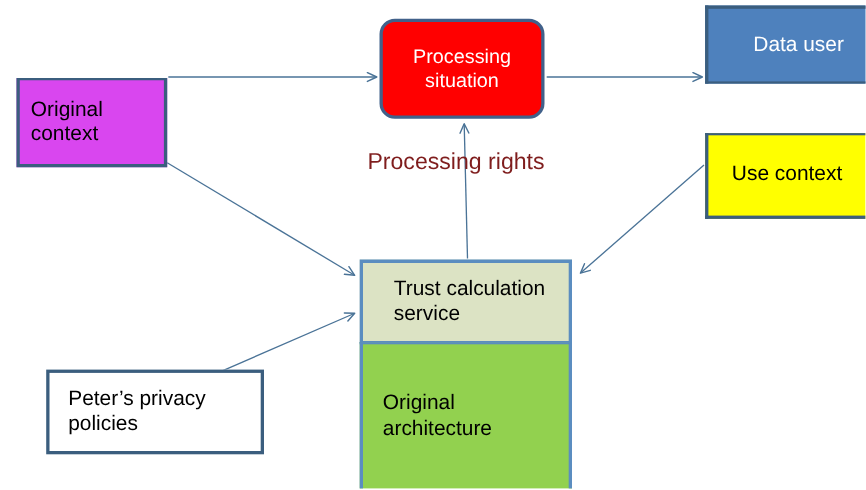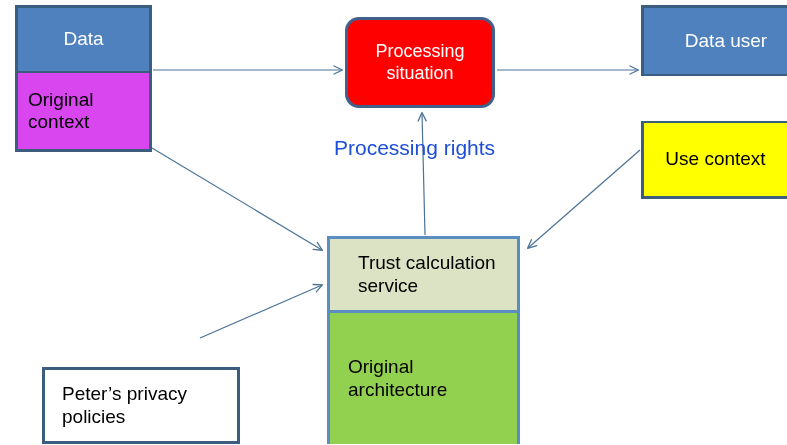--- a/index.html
+++ b/index.html
@@ -114,31 +114,30 @@
   #node-privacy-architecture .lbl { text-align: left; padding-left: 18px; }
 
   
   #node-peters-policies {
     left: 42px; top: 336px; width: 198px; height: 77px;
     background: #ffffff;
     border: 3px solid #3B5E7E;
     color: #000000;
     font-size: 19px;
     justify-content: flex-start;
-    margin-top: 31px;
   }
   #node-peters-policies .lbl { text-align: left; padding-left: 17px; }
 
   
   #label-processing-rights {
     position: absolute;
     left: 334px; top: 136px;
     width: 200px;
     font-size: 21px;
-    color: #1d4ed8;
+    color: #7f1d1d;
     text-align: left;
     z-index: 4;
   }
 
   #edges {
     position: absolute;
     left: 0; top: 0;
     width: 787px; height: 445px;
     z-index: 2;
     pointer-events: none;
@@ -174,23 +173,20 @@
 
     <g>
       <line x1="640" y1="150" x2="528" y2="248" stroke="#4A7397" stroke-width="1.2" marker-end="url(#av)"></line>
     </g>
 
     <g>
       <line x1="200" y1="338" x2="322" y2="285" stroke="#4A7397" stroke-width="1.2" marker-end="url(#av)"></line>
     </g>
   </svg>
 
-  <div class="node" id="node-data">
-    <span class="lbl">Data</span>
-  </div>
 
   <div class="node" id="node-original-context">
     <span class="lbl">Original context</span>
   </div>
 
   <div class="node" id="node-processing-situation">
     <span class="lbl">Processing situation</span>
   </div>
 
   <div class="node" id="node-data-user">

